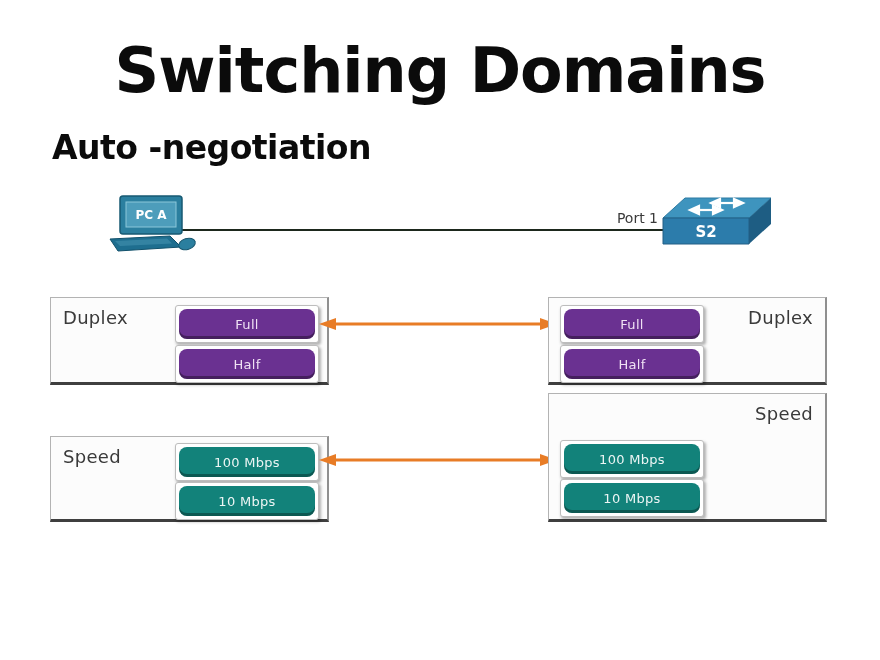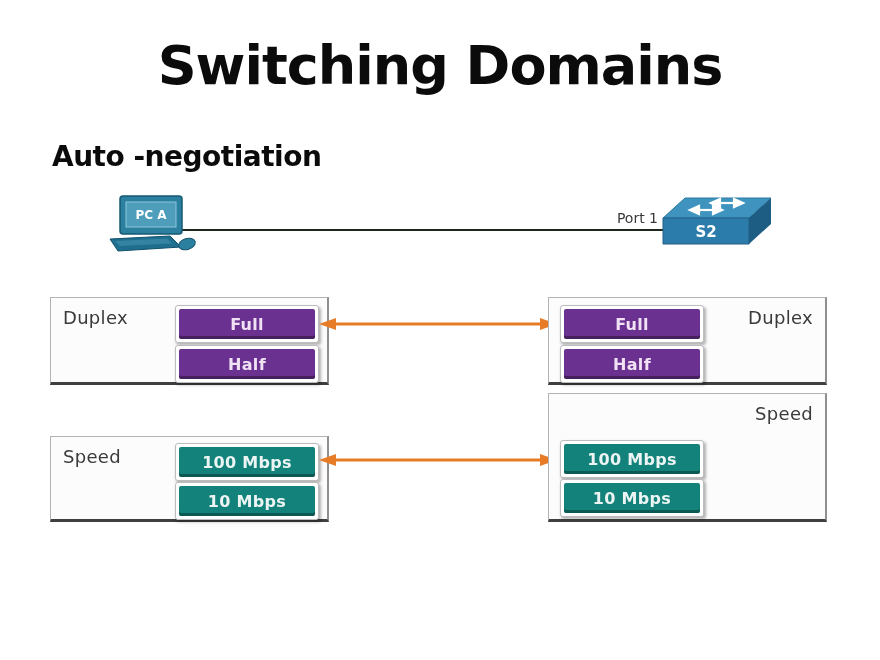--- a/index.html
+++ b/index.html
@@ -8,26 +8,26 @@
     width: 880px; height: 660px;
     background: #ffffff;
     overflow: hidden;
     font-family: "DejaVu Sans", "Liberation Sans", sans-serif;
   }
   .abs { position: absolute; }
 
   #title {
     left: 0; right: 0; top: 38px;
     text-align: center;
-    font-size: 54px; font-weight: 700; color: #0b0b0b;
+    font-size: 62px; font-weight: 700; color: #0b0b0b;
     letter-spacing: -1px; line-height: 1.05;
   }
   #subtitle {
-    left: 52px; top: 140px;
-    font-size: 28px; font-weight: 700; color: #0b0b0b;
+    left: 52px; top: 128px;
+    font-size: 33px; font-weight: 700; color: #0b0b0b;
     letter-spacing: -0.5px;
   }
 
   
   #cable {
     left: 178px; top: 229px; width: 487px; height: 2px;
     background: #1d281d;
   }
   #port-label {
     left: 610px; top: 210px; width: 48px;
@@ -57,22 +57,22 @@
     border: 1px solid #bdbdbd;
     border-radius: 3px;
     box-shadow: 1.5px 2px 3px rgba(0,0,0,0.3);
     box-sizing: border-box;
     padding: 3px;
     display: flex;
   }
   .opt-btn {
     flex: 1;
     display: flex; align-items: center; justify-content: center;
-    border-radius: 2px;
-    font-size: 16px; font-weight: 700; letter-spacing: 0.3px;
+    border-radius: 8px;
+    font-size: 13px; font-weight: 400; letter-spacing: 0.3px;
   }
   .btn-purple { background: #6a3191; color: #f0e2f4; box-shadow: inset 0 -3px 0 rgba(0,0,0,0.35); }
   .btn-teal   { background: #12827a; color: #ecf5f4; box-shadow: inset 0 -3px 0 rgba(0,0,0,0.32); }
 
   .arrow-wrap { position: absolute; width: 238px; height: 18px; }
   #autoneg-label {
     left: 319px; top: 299px; width: 238px;
     text-align: center; font-size: 14px; color: #3c3c3c;
   }
 </style>

